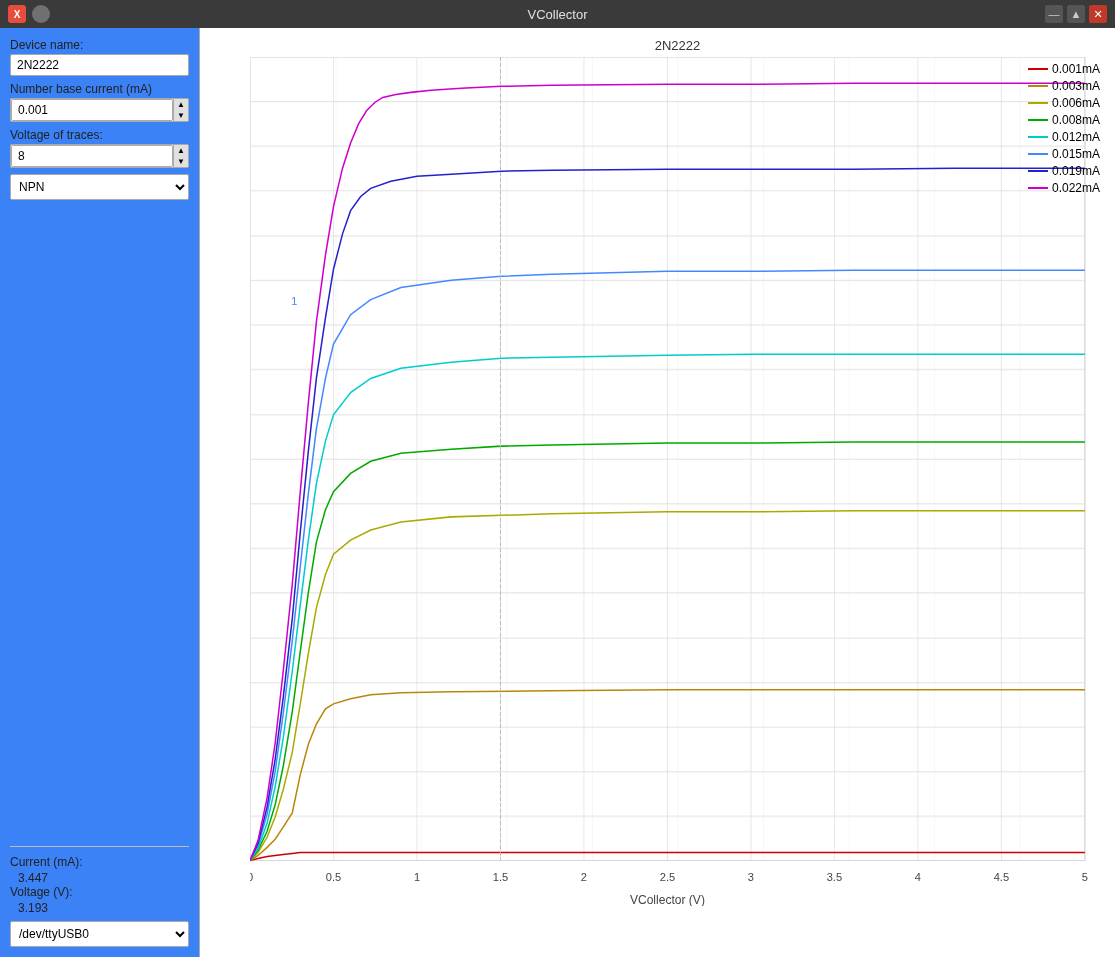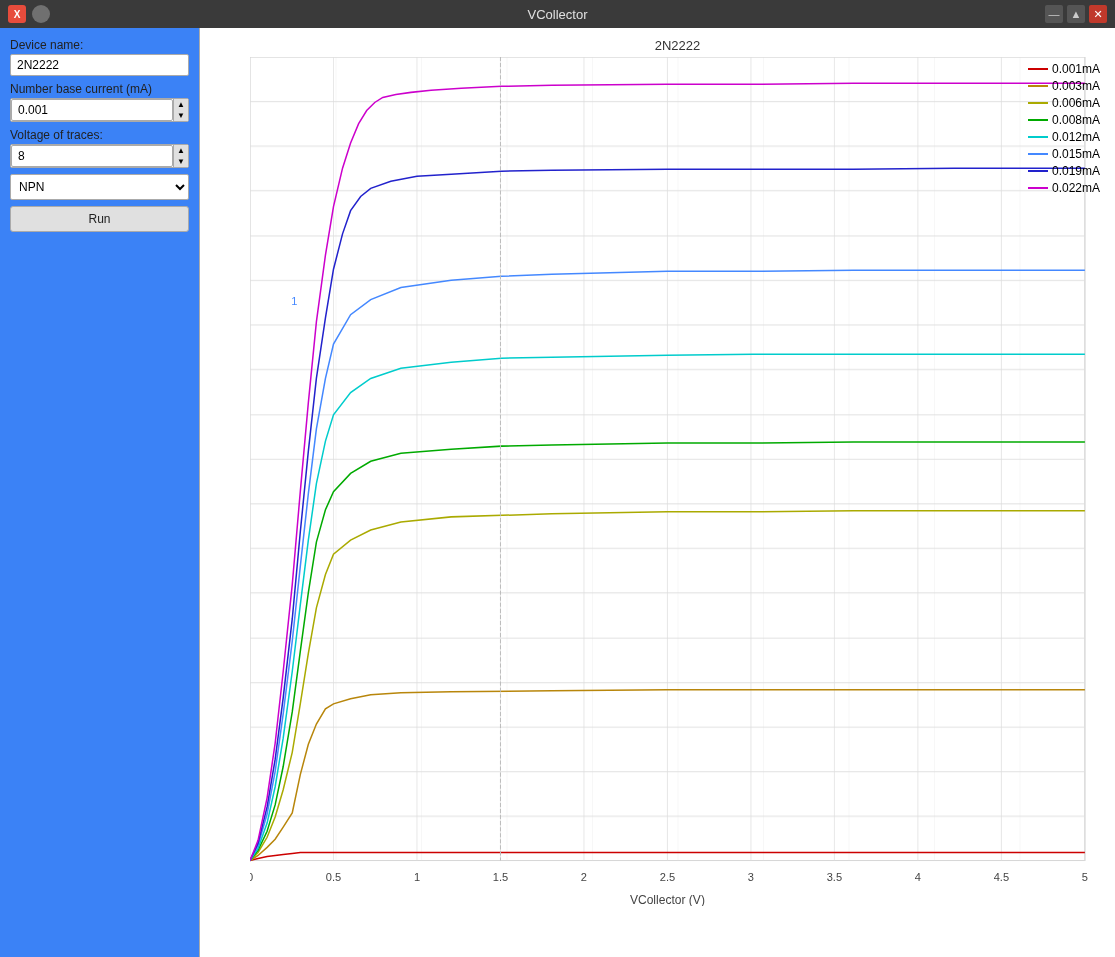--- a/index.html
+++ b/index.html
@@ -235,24 +235,34 @@
           <button class="spinner-btn">▼</button>
         </div>
       </div>
     </div>
 
     <select class="sidebar-select">
       <option>NPN</option>
       <option>PNP</option>
     </select>
 
-    <button class="sidebar-btn">Run</button>
 
     <div class="sidebar-spacer"></div>
 
+    <div class="status-section">
+      <div class="status-line">Current (mA):</div>
+      <div class="status-value">3.447</div>
+      <div class="status-line">Voltage (V):</div>
+      <div class="status-value">3.193</div>
+      <select class="sidebar-select" style="margin-top:6px;">
+        <option>/dev/ttyUSB0</option>
+        <option>/dev/ttyUSB1</option>
+        <option>/dev/ttyACM0</option>
+      </select>
+    </div>
   </div>
 
   <div class="chart-area">
     <div class="chart-title">2N2222</div>
     <div class="chart-container">
       <svg class="chart-svg" viewBox="0 0 850 840" preserveAspectRatio="none">
 
         <defs>
           <pattern id="grid" width="85" height="44.2" patternUnits="userSpaceOnUse">
             <path d="M 85 0 L 0 0 0 44.2" fill="none" stroke="#ddd" stroke-width="0.5"></path>

